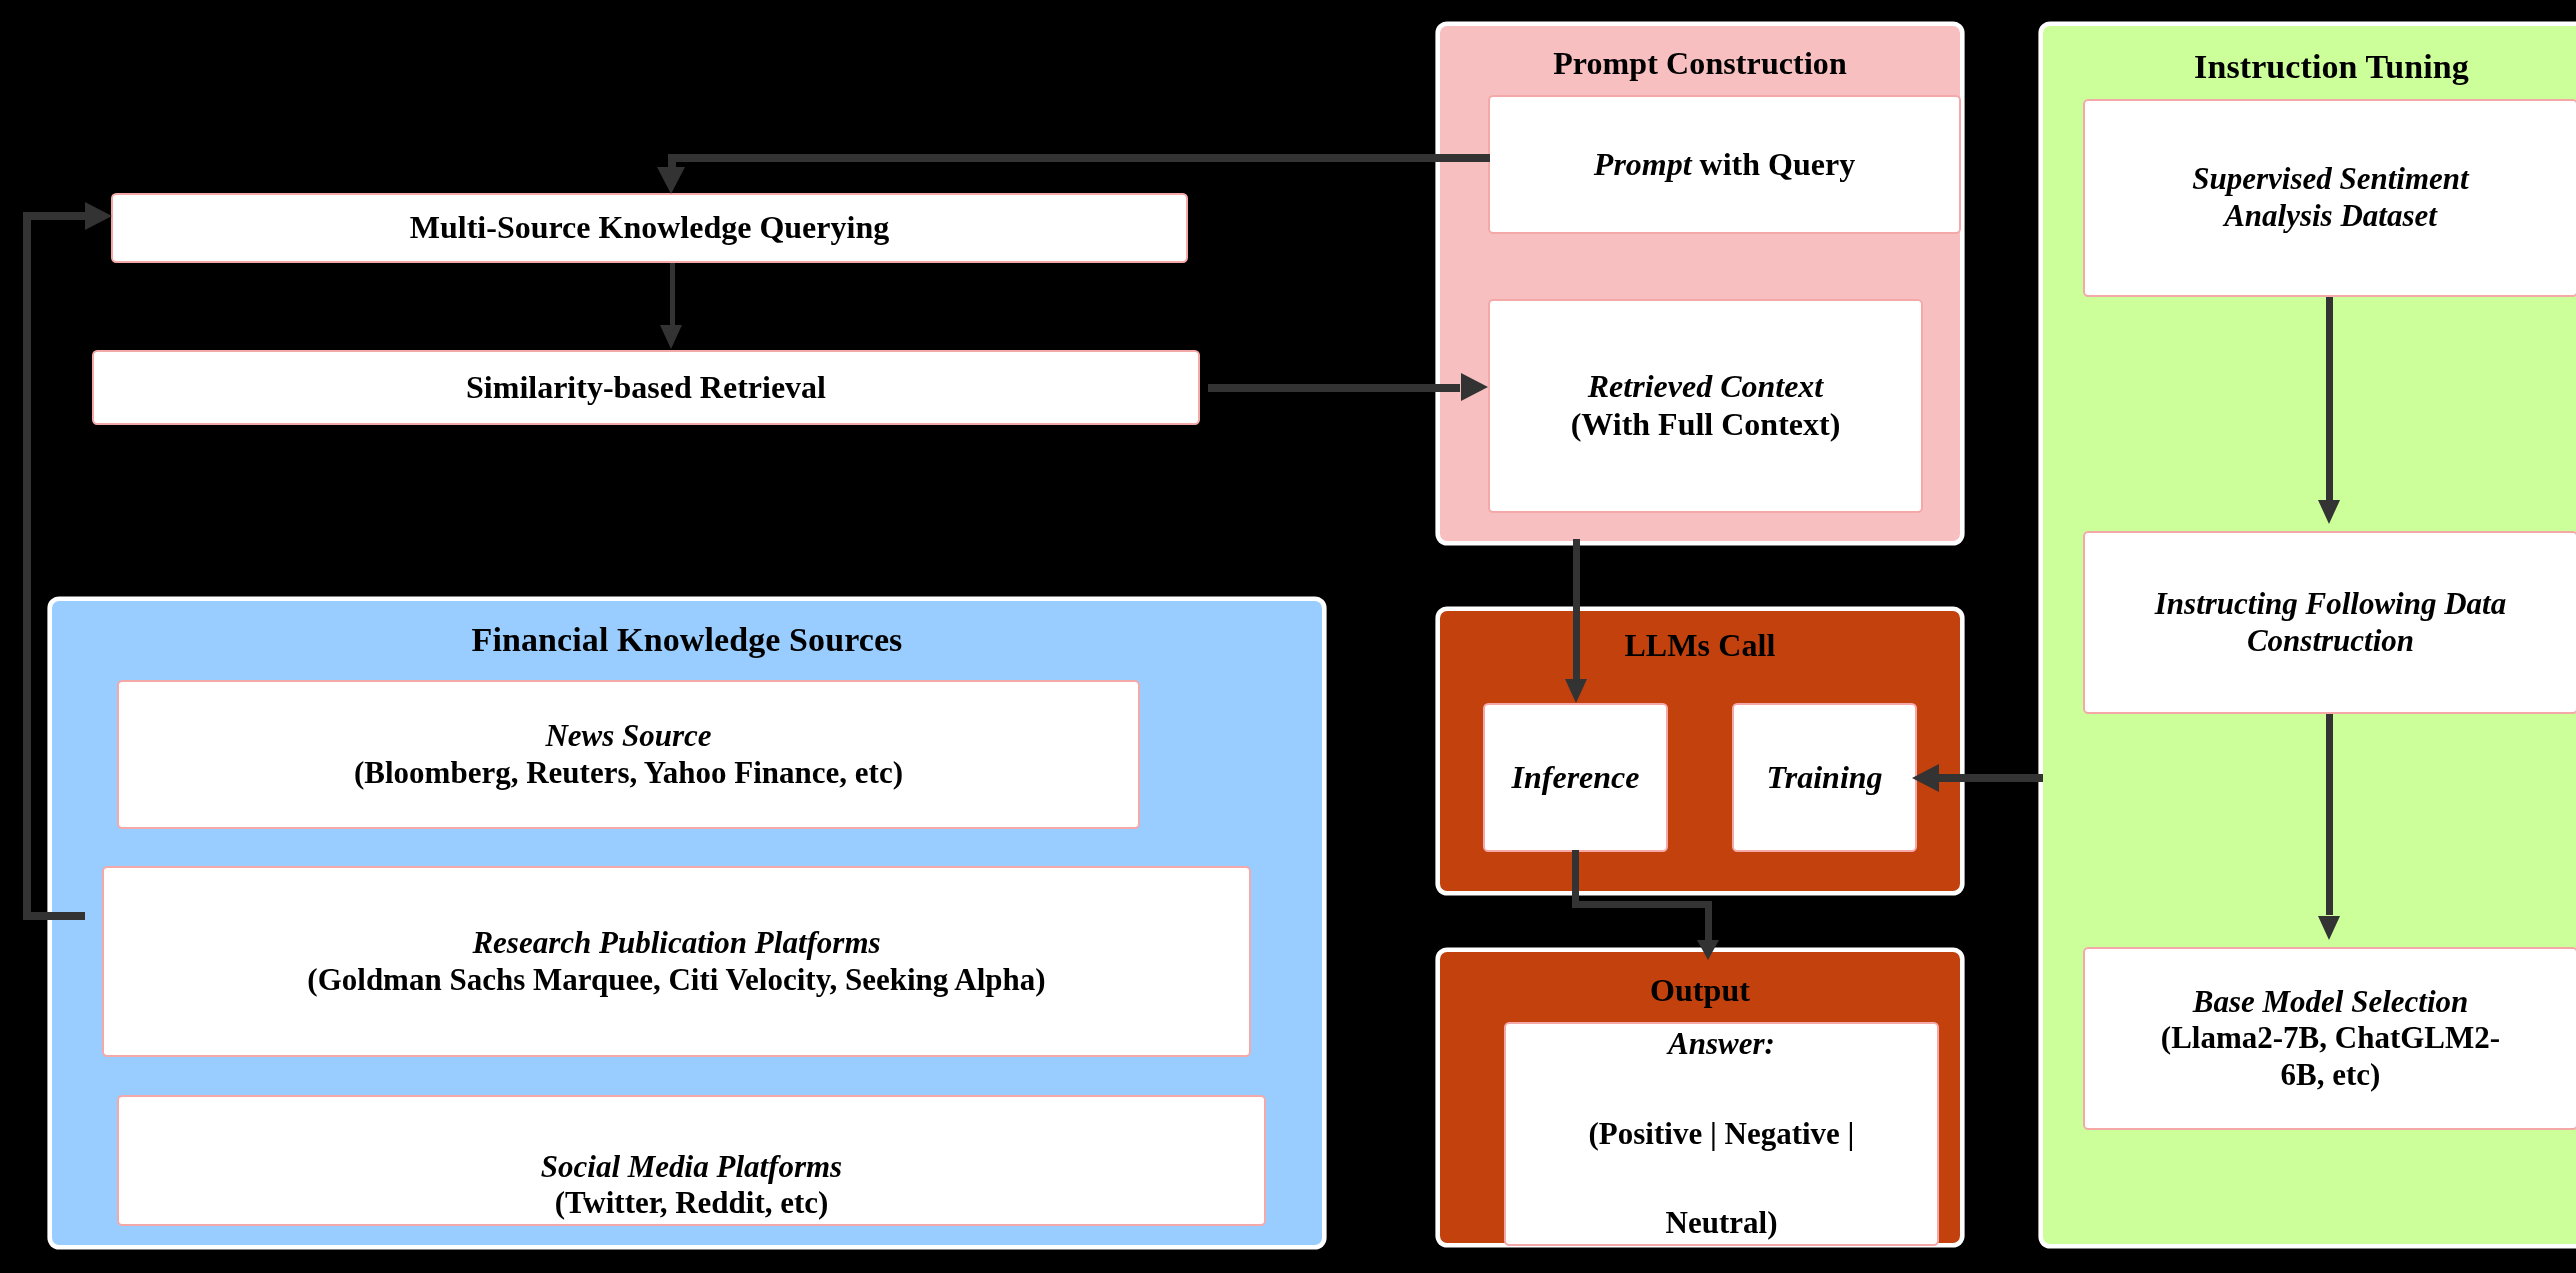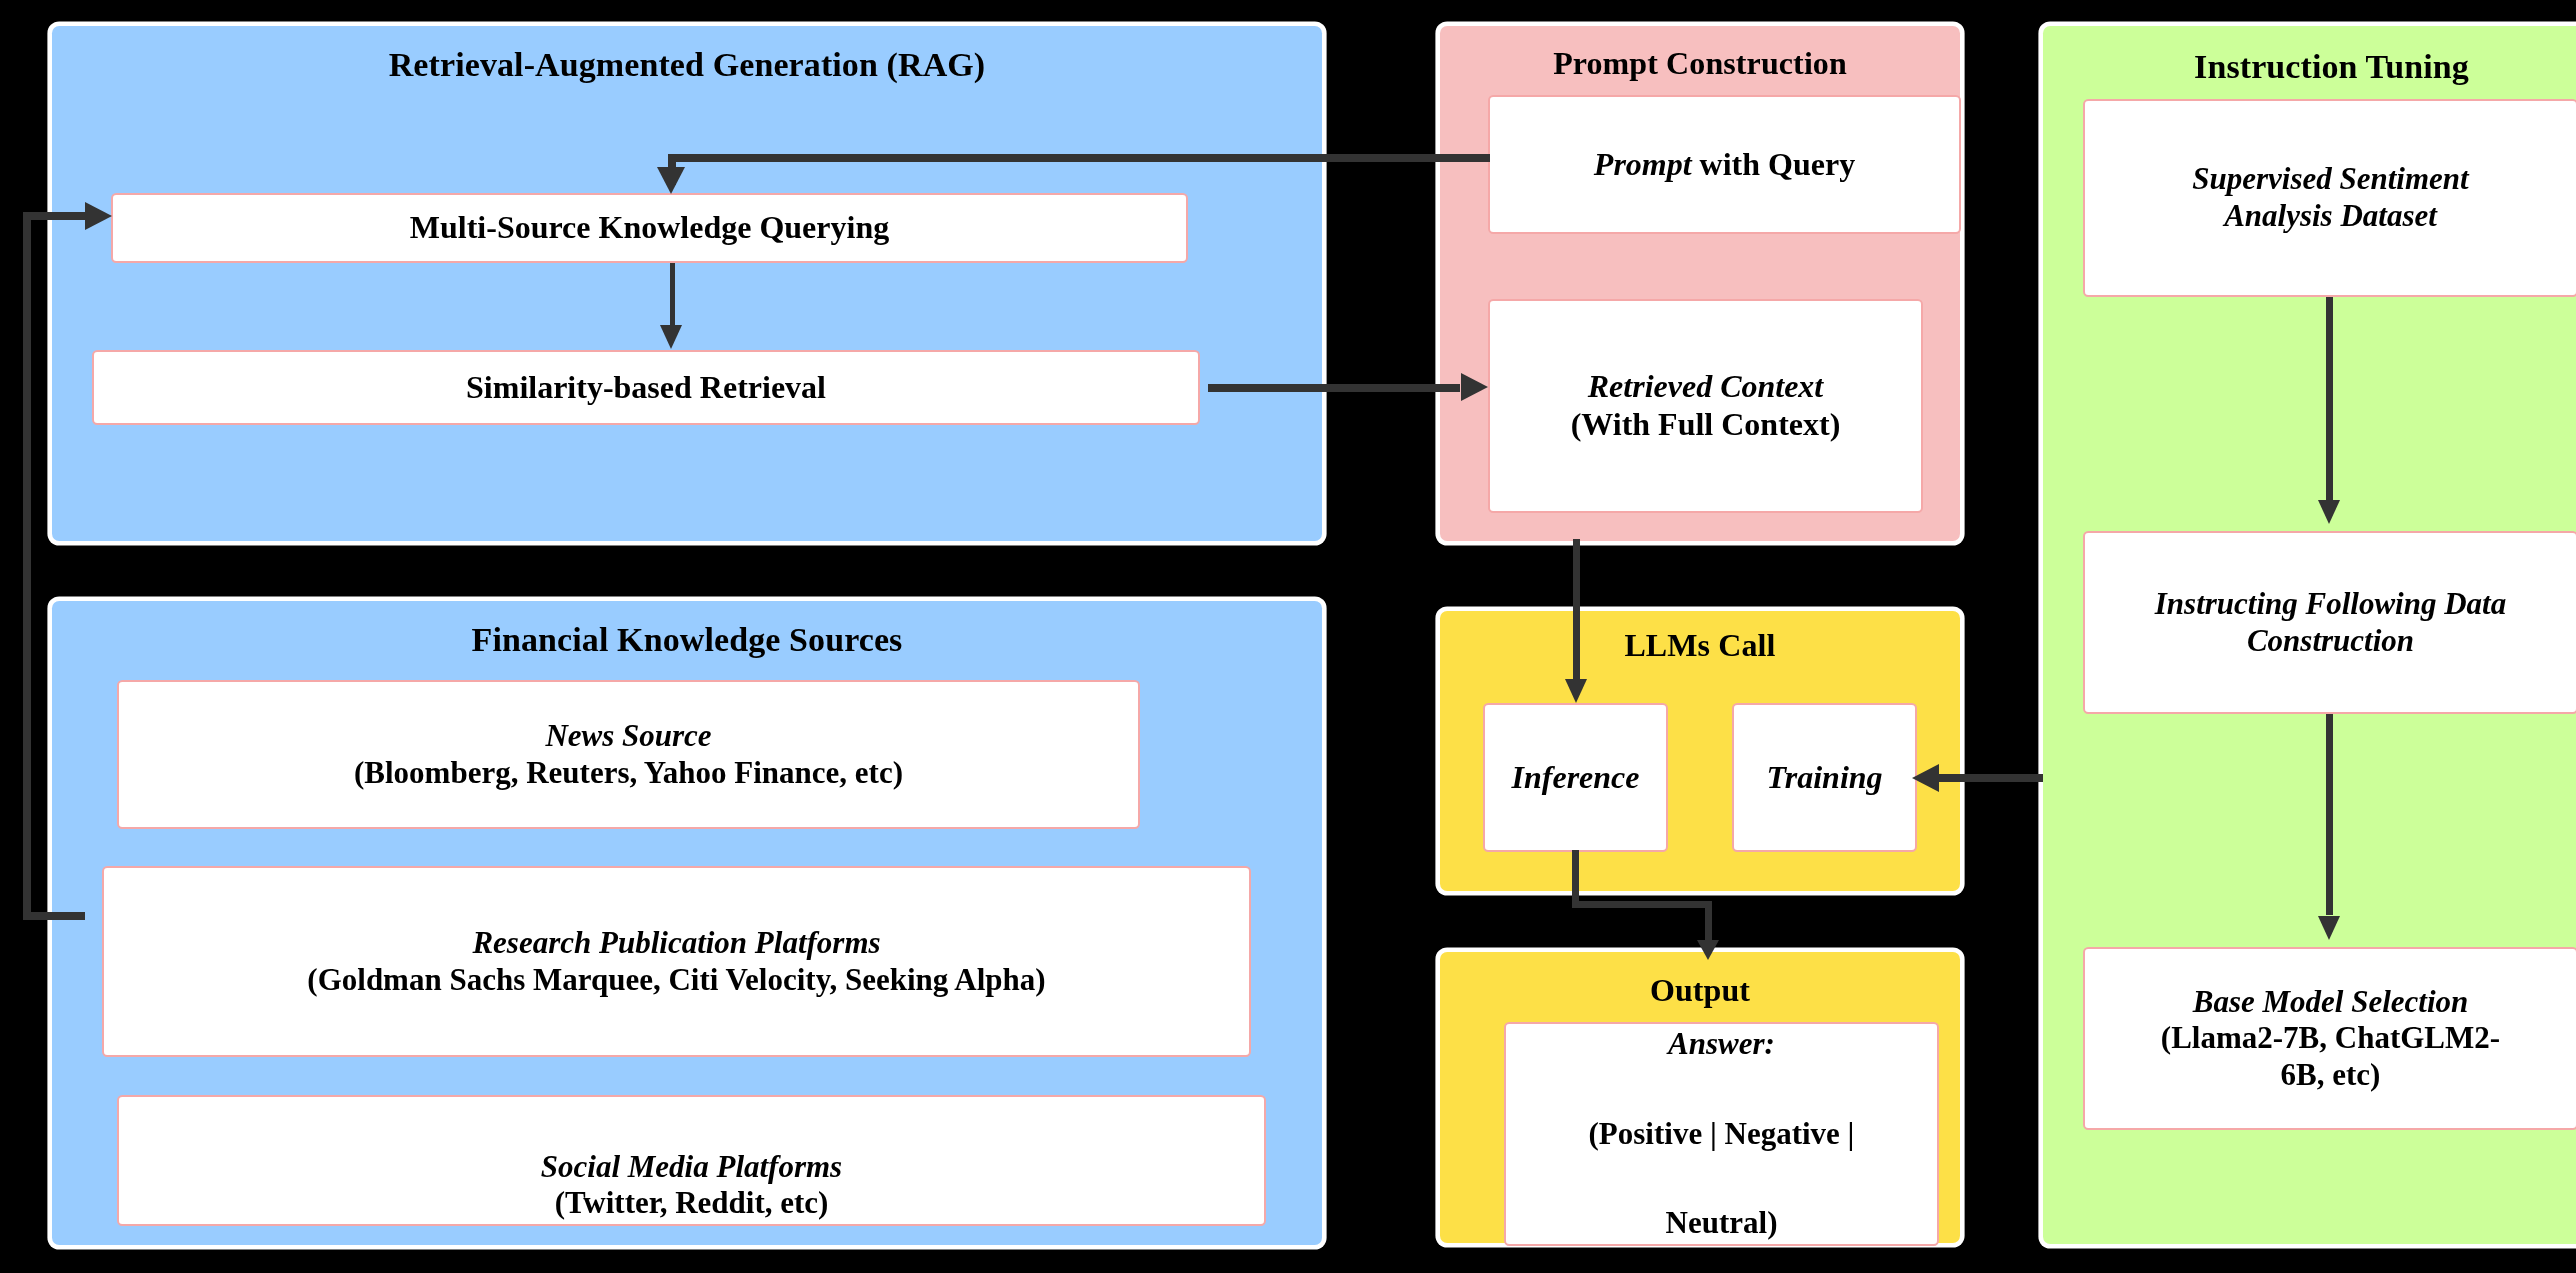--- a/index.html
+++ b/index.html
@@ -24,21 +24,21 @@
 
   
   .panel {
     position: absolute;
     border-radius: 7.2px;
     box-sizing: border-box;
     box-shadow: 0 0 0 4.6px #ffffff;
   }
   .panel-blue  { background: #99CCFF; }
   .panel-pink  { background: #F7BFBF; }
-  .panel-cyan  { background: #fde047; }
+  .panel-cyan  { background: #c2410c; }
   .panel-green { background: #CCFF99; }
 
   .panel-title {
     position: absolute;
     left: 0;
     width: 100%;
     text-align: center;
     font-weight: bold;
     color: #000000;
     letter-spacing: 0.1px;
@@ -97,23 +97,20 @@
     border-bottom: 14.4px solid transparent;
     border-right: 27px solid #333333;
   }
 </style>
 </head>
 <body>
 
 <div id="stage">
 
   
-  <div class="panel panel-blue" style="left:52px; top:26px; width:1270px; height:515px;">
-    <div class="panel-title" style="top:20.6px; font-size:34px;">Retrieval-Augmented Generation (RAG)</div>
-  </div>
 
   <div class="node" style="left:111px; top:193px; width:1077px; height:70px; font-size:32px;">
     <span>Multi-Source Knowledge Querying</span>
   </div>
 
   <div class="node" style="left:92px; top:350px; width:1108px; height:75px; font-size:32px;">
     <span>Similarity-based Retrieval</span>
   </div>
 
   

